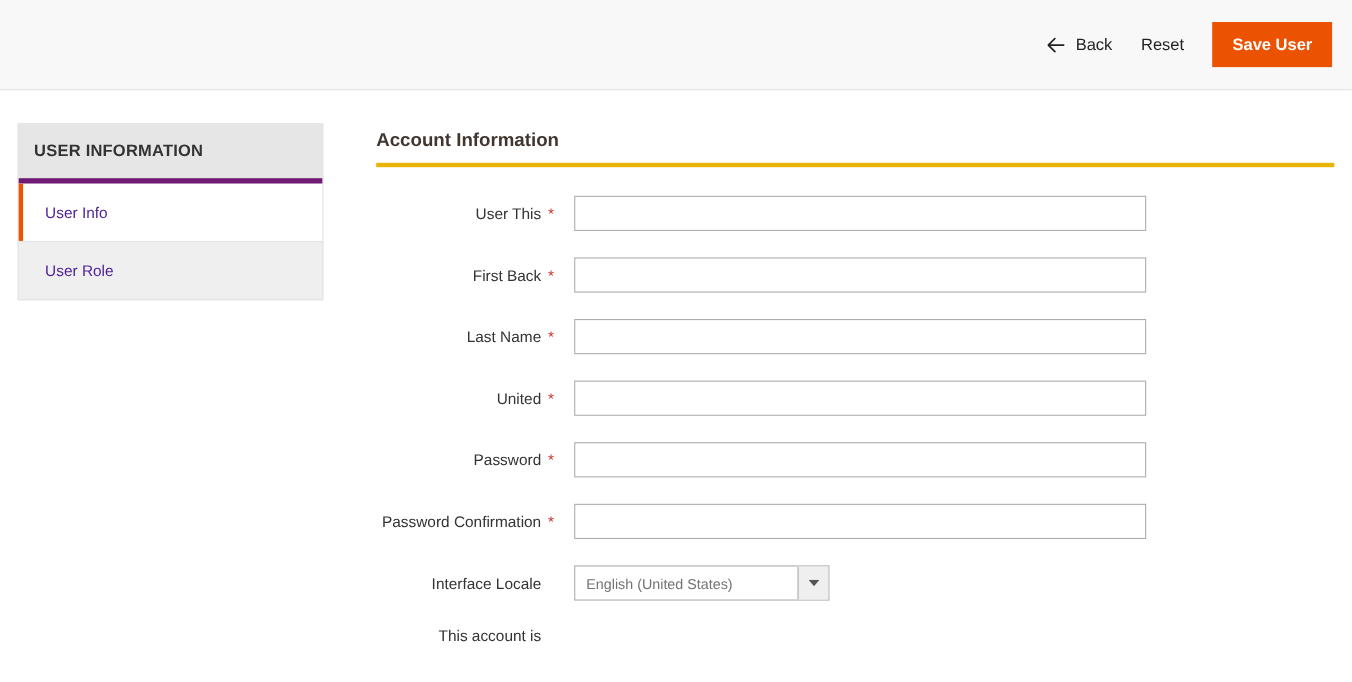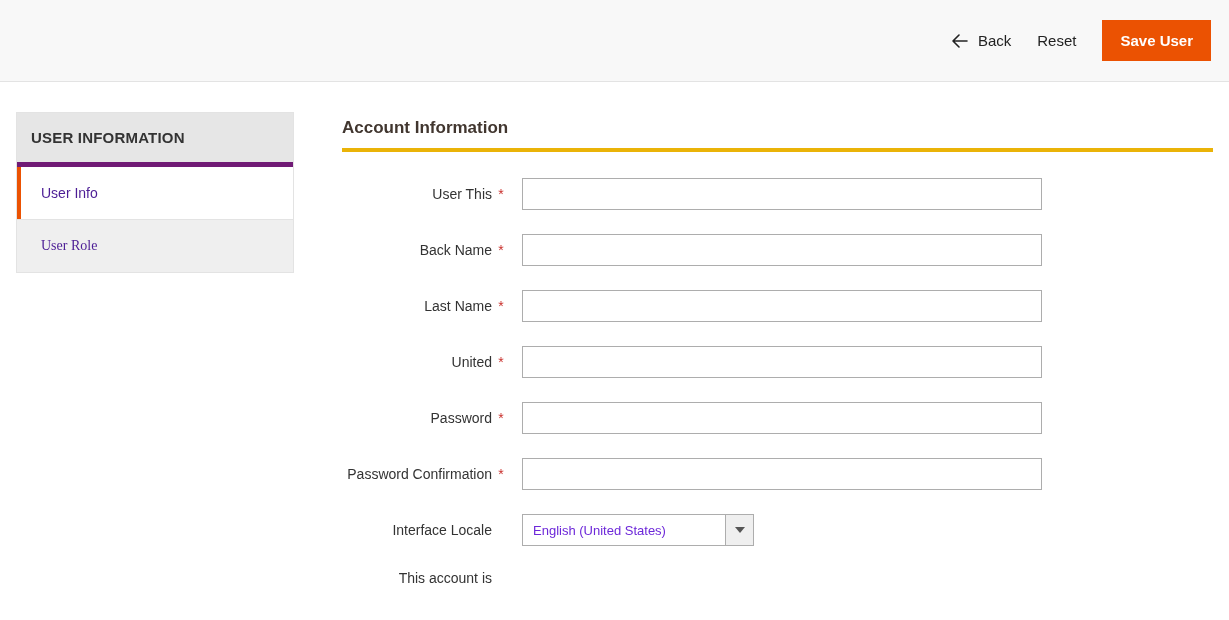--- a/index.html
+++ b/index.html
@@ -66,21 +66,21 @@
     border-bottom: 5px solid #701a75;
   }
   .sidebar-item {
     padding: 18px 24px;
     font-size: 14px;
     color: #4c1d95;
     cursor: pointer;
     border-bottom: 1px solid #e3e3e3;
     position: relative;
   }
-  .sidebar-item:last-child { border-bottom: none; font-family: Liberation Serif, serif; }
+  .sidebar-item:last-child { border-bottom: none; }
   .sidebar-item.active {
     background: #fff;
   }
   .sidebar-item.active::before {
     content: "";
     position: absolute;
     left: 0; top: 0; bottom: 0;
     width: 4px;
     background: #eb5202;
   }
@@ -140,21 +140,21 @@
     position: relative;
   }
   .select-wrap.wide { width: 232px; }
   .select-wrap.narrow { width: 90px; }
   .select-value {
     flex: 1;
     display: flex;
     align-items: center;
     padding: 0 10px;
     font-size: 13px;
-    color: #6d28d9;
+    color: #737373;
   }
   .select-arrow {
     width: 28px;
     background: #efefef;
     border-left: 1px solid #adadad;
     display: flex;
     align-items: center;
     justify-content: center;
   }
   .select-arrow svg { display:block; }
@@ -199,21 +199,21 @@
         <span>User This</span>
         <span class="req">*</span>
       </div>
       <div class="form-control-wrap">
         <input type="text" class="text-input" value="" style="">
       </div>
     </div>
 
     <div class="form-row">
       <div class="form-label-wrap">
-        <span>Back Name</span>
+        <span>First Back</span>
         <span class="req">*</span>
       </div>
       <div class="form-control-wrap">
         <input type="text" class="text-input" value="" style="">
       </div>
     </div>
 
     <div class="form-row">
       <div class="form-label-wrap">
         <span>Last Name</span>

